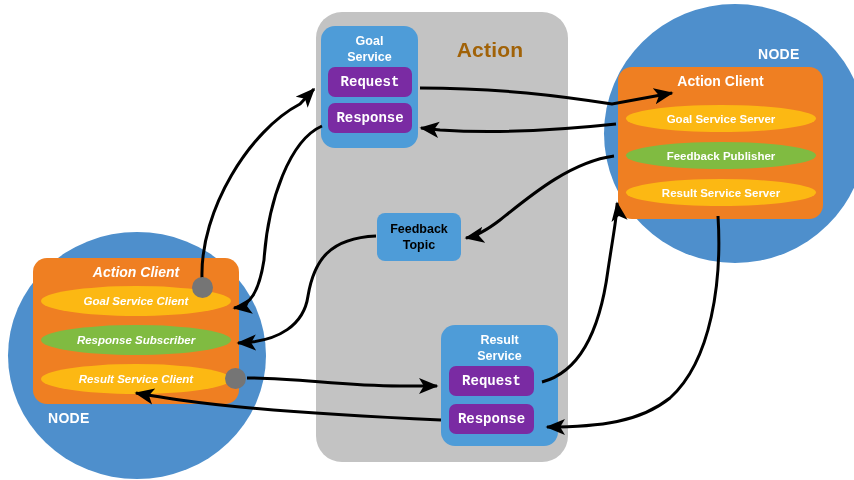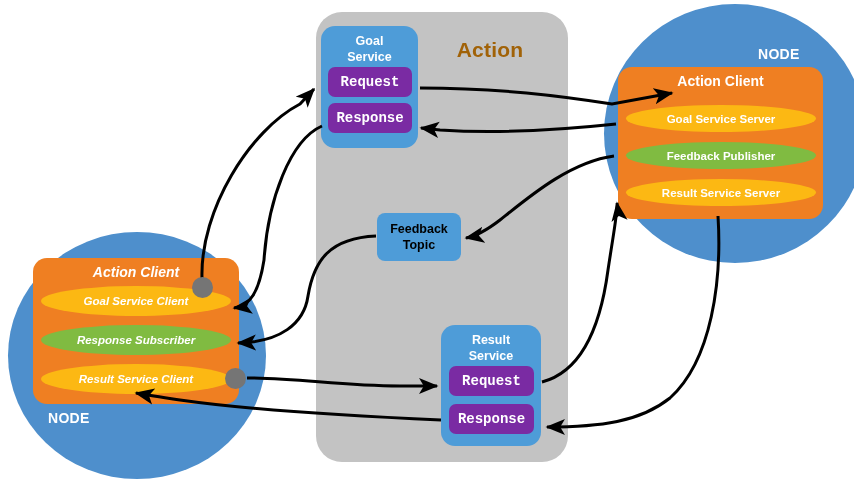--- a/index.html
+++ b/index.html
@@ -130,21 +130,21 @@
     background: #4e9cd8;
     border-radius: 14px;
     z-index: 16;
   }
   #goal-service-box {
     left: 321px; top: 26px;
     width: 97px; height: 122px;
   }
   #result-service-box {
     left: 441px; top: 325px;
-    width: 100px; height: 121px;
+    width: 117px; height: 121px;
   }
   .service-title {
     position: absolute;
     width: 100%;
     text-align: center;
     top: 7px;
     font-size: 12.5px;
     font-weight: bold;
     color: #ffffff;
     line-height: 16px;

